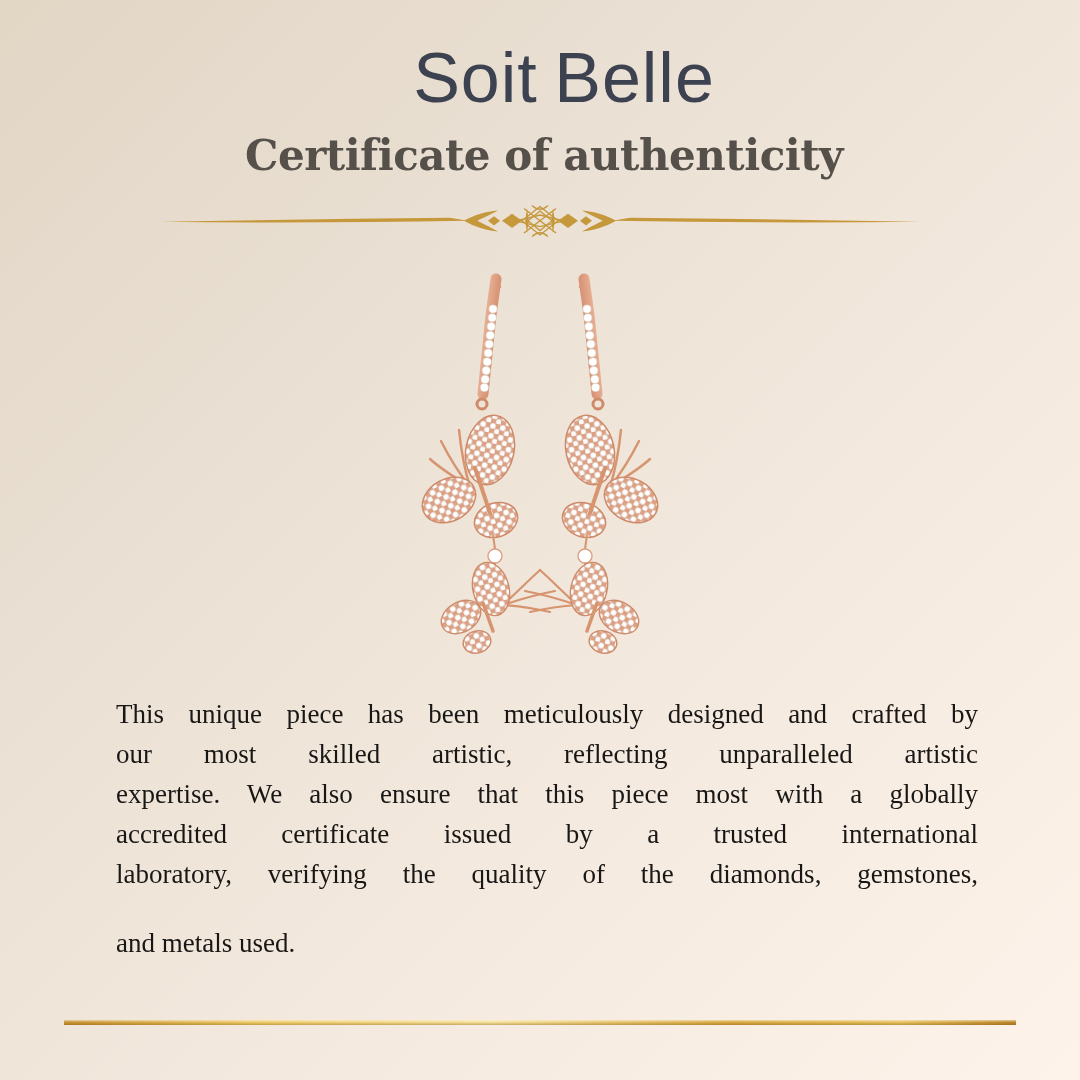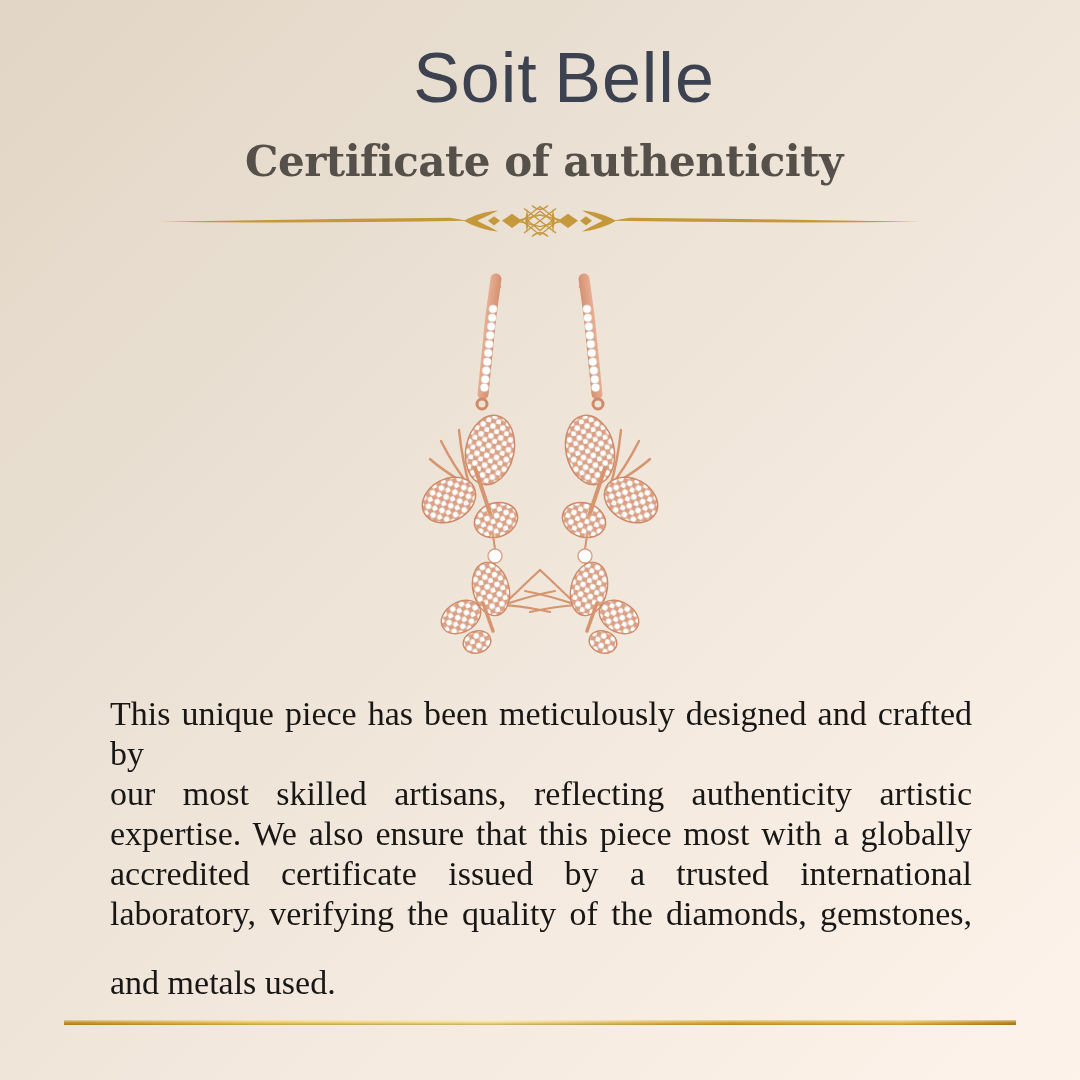--- a/index.html
+++ b/index.html
@@ -17,44 +17,44 @@
     position: absolute; top: 38px; left: 0; width: 100%;
     text-align: center;
     font-family: "Liberation Sans", sans-serif;
     font-size: 70px; font-weight: 300;
     letter-spacing: 1px; word-spacing: -4px;
     color: #3d4250;
     padding-left: 48px;
   }
 
   .title {
-    position: absolute; top: 137px; left: 0; width: 100%;
+    position: absolute; top: 131px; left: 0; width: 100%;
     text-align: center;
     font-family: "DejaVu Serif", serif;
     font-size: 42px; font-weight: bold;
     letter-spacing: -0.5px;
     color: #56504a;
     padding-left: 8px;
   }
 
   .divider {
     position: absolute; top: 203px; left: 160px;
     width: 760px; height: 36px;
   }
 
   .earrings {
     position: absolute; top: 273px; left: 375px;
     width: 330px; height: 392px;
   }
 
   .paragraph {
-    position: absolute; top: 694px; left: 110px;
+    position: absolute; top: 694px; left: 116px;
     width: 862px;
     font-family: "Liberation Serif", serif;
-    font-size: 34px;
+    font-size: 27px;
     line-height: 40px;
     color: #191715;
   }
   .para-line { text-align: justify; text-align-last: justify; white-space: normal; }
   .para-line.last { text-align-last: left; margin-top: 29px; }
 
   .footer-line {
     position: absolute; top: 1020px; left: 64px;
     width: 952px; height: 5px;
     background:
@@ -153,21 +153,21 @@
         <ellipse cx="102" cy="369" rx="14" ry="11" transform="rotate(-15 102 369)" fill="url(#pave)" stroke="#ce8a69" stroke-width="1.4"></ellipse>
         <path d="M108,330 L118,358" stroke="#d6946f" stroke-width="3.5" stroke-linecap="round"></path>
       </g>
     </g>
 
     <use href="#earringL" transform="translate(330,0) scale(-1,1)"></use>
   </svg>
 
   <div class="paragraph">
     <div class="para-line">This unique piece has been meticulously designed and crafted by</div>
-    <div class="para-line">our most skilled artisans, reflecting authenticity artistic</div>
+    <div class="para-line">our most skilled artistic, reflecting unparalleled artistic</div>
     <div class="para-line">expertise. We also ensure that this piece most with a globally</div>
     <div class="para-line">accredited certificate issued by a trusted international</div>
     <div class="para-line">laboratory, verifying the quality of the diamonds, gemstones,</div>
     <div class="para-line last">and metals used.</div>
   </div>
 
   <div class="footer-line"></div>
 
 </div>
 

